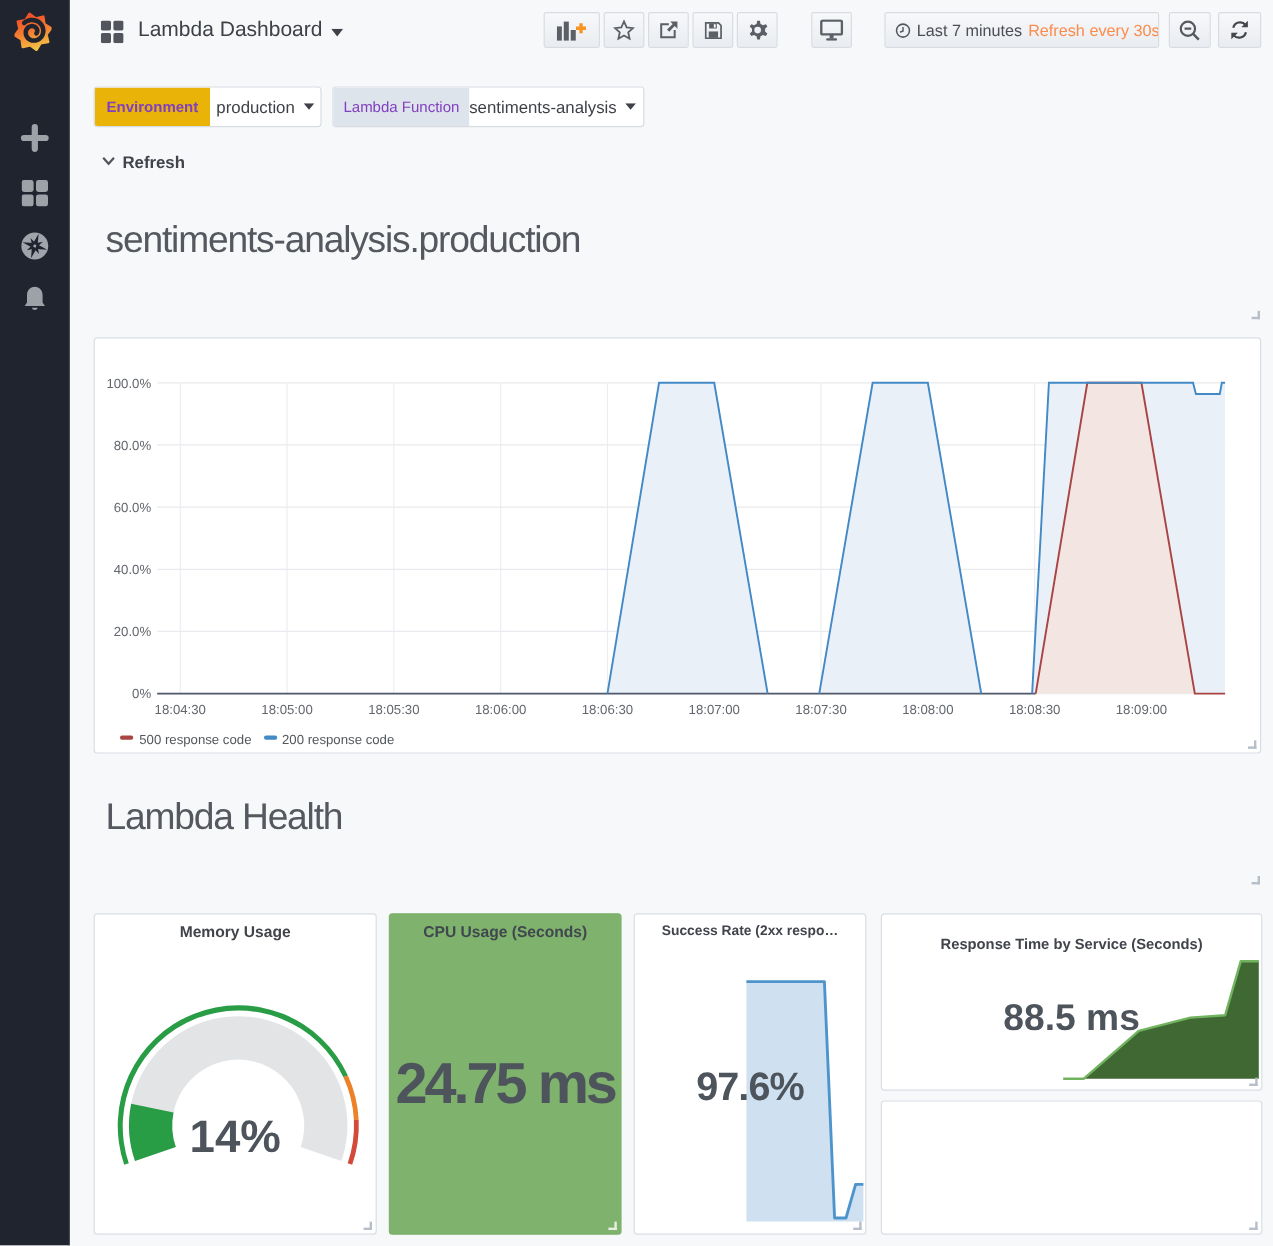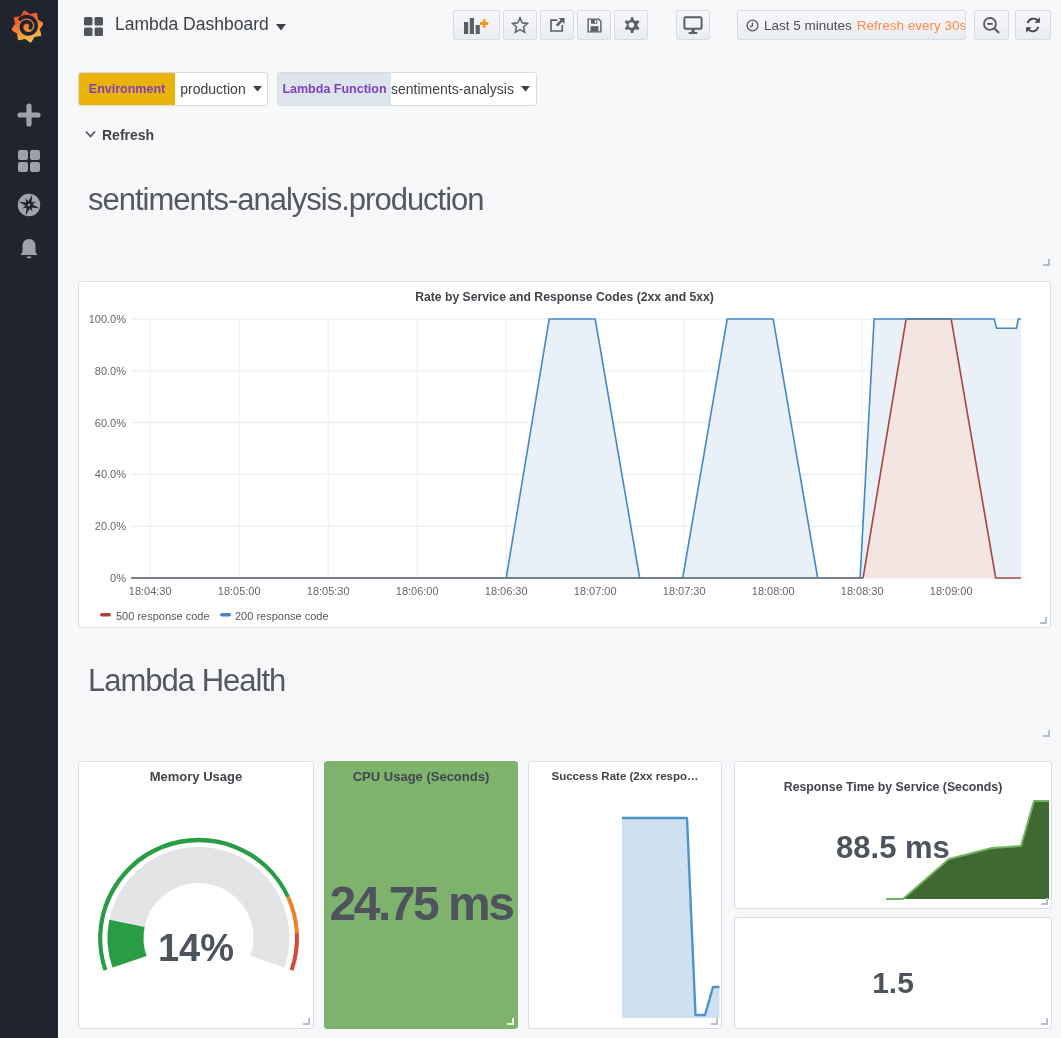--- a/index.html
+++ b/index.html
@@ -90,21 +90,21 @@
       <rect x="1.5" y="1.5" width="21" height="14" rx="1.5" fill="none" stroke="#5b5f66" stroke-width="2.4"></rect>
       <rect x="10" y="16" width="4" height="3.5" fill="#5b5f66"></rect>
       <rect x="6.5" y="19.5" width="11" height="2.4" rx="1" fill="#5b5f66"></rect>
     </svg>
   </div>
 <div class="btn" style="left:737px;top:10px;width:229px;padding:0 8px;justify-content:flex-start;white-space:nowrap;overflow:hidden">
     <svg width="13" height="13" viewBox="0 0 24 24" style="margin-right:5px;flex:none">
       <circle cx="12" cy="12" r="10" fill="none" stroke="#55585e" stroke-width="2.4"></circle>
       <path d="M12 6.5 V12.5 L7.5 14.5" fill="none" stroke="#55585e" stroke-width="2.2"></path>
     </svg>
-    <span style="font-size:13.5px;color:#4c4f55">Last 5 minutes</span>
+    <span style="font-size:13.5px;color:#4c4f55">Last 7 minutes</span>
     <span style="font-size:13.5px;color:#fc8b4b;margin-left:5px">Refresh every 30s</span>
   </div>
 <div class="btn" style="left:974px;top:10px;width:35px">
     <svg width="19" height="19" viewBox="0 0 24 24">
       <circle cx="10" cy="10" r="7.5" fill="none" stroke="#55585e" stroke-width="2.3"></circle>
       <line x1="6.5" y1="10" x2="13.5" y2="10" stroke="#55585e" stroke-width="2.3"></line>
       <line x1="15.5" y1="15.5" x2="21.5" y2="21.5" stroke="#55585e" stroke-width="2.6"></line>
     </svg>
   </div>
 <div class="btn" style="left:1015px;top:10px;width:36px">
@@ -115,38 +115,37 @@
       <polygon points="2.8,22.4 2.8,15.1 10.1,15.1" fill="#43464c"></polygon>
     </svg>
   </div>
 <div class="abs" style="left:78px;top:72px;height:34px;border:1px solid #d8dce3;border-radius:3px;background:#fff;display:flex;overflow:hidden">
   <div style="background:#eab308;display:flex;align-items:center;justify-content:center;width:96px;font-size:12.5px;font-weight:bold;color:#8040bf">Environment</div>
   <div style="display:flex;align-items:center;justify-content:center;width:92px;font-size:14px;color:#3e4147">production<svg width="9" height="6" viewBox="0 0 9 6" style="margin-left:7px">
         <path d="M0 0 H9 L4.5 5.5 Z" fill="#3e4147"></path>
       </svg></div>
 </div>
 <div class="abs" style="left:277px;top:72px;height:34px;border:1px solid #d8dce3;border-radius:3px;background:#fff;display:flex;overflow:hidden">
-  <div style="background:#dee4ec;display:flex;align-items:center;justify-content:center;width:113px;font-size:12.5px;font-weight:bold;color:#8040bf">Lambda Function</div>
+  <div style="background:#dee4ec;display:flex;align-items:center;justify-content:center;width:113px;font-size:12.5px;font-weight:normal;color:#8040bf">Lambda Function</div>
   <div style="display:flex;align-items:center;justify-content:flex-start;width:145px;font-size:14px;color:#3e4147">sentiments-analysis<svg width="9" height="6" viewBox="0 0 9 6" style="margin-left:7px">
         <path d="M0 0 H9 L4.5 5.5 Z" fill="#3e4147"></path>
       </svg></div>
 </div>
 
 <svg class="abs" style="left:85px;top:130px" width="11" height="8" viewBox="0 0 11 8">
     <path d="M1 1.5 L5.5 6.5 L10 1.5" fill="none" stroke="#51555b" stroke-width="1.8"></path>
   </svg>
 <div class="abs" style="left:102px;top:127px;font-size:14px;font-weight:bold;color:#41444b">Refresh</div>
 
 <div class="abs" style="left:88px;top:182px;font-size:31px;letter-spacing:-1px;color:#55595f">sentiments-analysis.production</div>
 <div class="corner" style="left:1043px;top:259px"></div>
 <div class="abs" style="left:88px;top:663px;font-size:31px;letter-spacing:-1px;color:#55595f">Lambda Health</div>
 <div class="corner" style="left:1043px;top:730px"></div>
 
 <div class="panel" style="left:78px;top:281px;width:973px;height:347px">
-  <div class="ptitle" style="top:8px;font-size:12.2px">Rate by Service and Response Codes (2xx and 5xx)</div>
   <svg width="973" height="347" viewBox="0 0 973 347" style="position:absolute;left:0;top:0" shape-rendering="geometricPrecision">
       <line x1="71.2" y1="37" x2="71.2" y2="296" stroke="#eceef1" stroke-width="1"></line>
       <line x1="160.2" y1="37" x2="160.2" y2="296" stroke="#eceef1" stroke-width="1"></line>
       <line x1="249.2" y1="37" x2="249.2" y2="296" stroke="#eceef1" stroke-width="1"></line>
       <line x1="338.2" y1="37" x2="338.2" y2="296" stroke="#eceef1" stroke-width="1"></line>
       <line x1="427.2" y1="37" x2="427.2" y2="296" stroke="#eceef1" stroke-width="1"></line>
       <line x1="516.2" y1="37" x2="516.2" y2="296" stroke="#eceef1" stroke-width="1"></line>
       <line x1="605.2" y1="37" x2="605.2" y2="296" stroke="#eceef1" stroke-width="1"></line>
       <line x1="694.2" y1="37" x2="694.2" y2="296" stroke="#eceef1" stroke-width="1"></line>
       <line x1="783.2" y1="37" x2="783.2" y2="296" stroke="#eceef1" stroke-width="1"></line>
@@ -204,28 +203,28 @@
   <div class="bigval" style="left:0;right:0;top:115px;font-size:48px;line-height:54px;letter-spacing:-2.5px">24.75 ms</div>
   <div class="corner" style="right:3px;bottom:3px;border-color:#e6eee2"></div>
 </div>
 
 <div class="panel" style="left:528px;top:761px;width:194px;height:268px;overflow:hidden">
   <div class="ptitle" style="top:8px;font-size:11.5px">Success Rate (2xx respo…</div>
   <svg width="194" height="268" viewBox="0 0 194 268" style="position:absolute;left:0;top:0">
       <polygon points="93,56 158,56 166.5,253 176,253 184,225 190.5,225 190.5,256 93,256" fill="#cfe1f0"></polygon>
       <path d="M 93 56 L 158 56 L 166.5 253 L 176 253 L 184 225 L 190.5 225" fill="none" stroke="#4e94cc" stroke-width="2.4" stroke-linejoin="round"></path>
     </svg>
+  <div class="bigval" style="left:0;right:0;top:125px;font-size:33px;line-height:37px;letter-spacing:-0.8px">97.6%</div>
   <div class="corner" style="right:3px;bottom:3px"></div>
 </div>
 
 <div class="panel" style="left:734px;top:761px;width:318px;height:148px">
   <div class="ptitle" style="top:18px;font-size:12.3px">Response Time by Service (Seconds)</div>
   <svg width="318" height="148" viewBox="0 0 318 148" style="position:absolute;left:0;top:0">
       <polygon points="151,137 168,137 214,97 257,86 286,84 299,39 314,39 314,137 151,137" fill="#3f6833"></polygon>
       <path d="M 151 137 L 168 137 L 214 97 L 257 86 L 286 84 L 299 39 L 314 39" fill="none" stroke="#72b35f" stroke-width="2" stroke-linejoin="round"></path>
     </svg>
   <div class="bigval" style="left:0;right:0;top:68px;font-size:31px;line-height:36px">88.5 ms</div>
   <div class="corner" style="right:3px;bottom:3px"></div>
 </div>
 
 <div class="panel" style="left:734px;top:917px;width:318px;height:112px">
-  <div class="bigval" style="left:0;right:0;top:47px;font-size:30px;line-height:35px">1.5</div>
   <div class="corner" style="right:3px;bottom:3px"></div>
 </div>
 </body></html>

